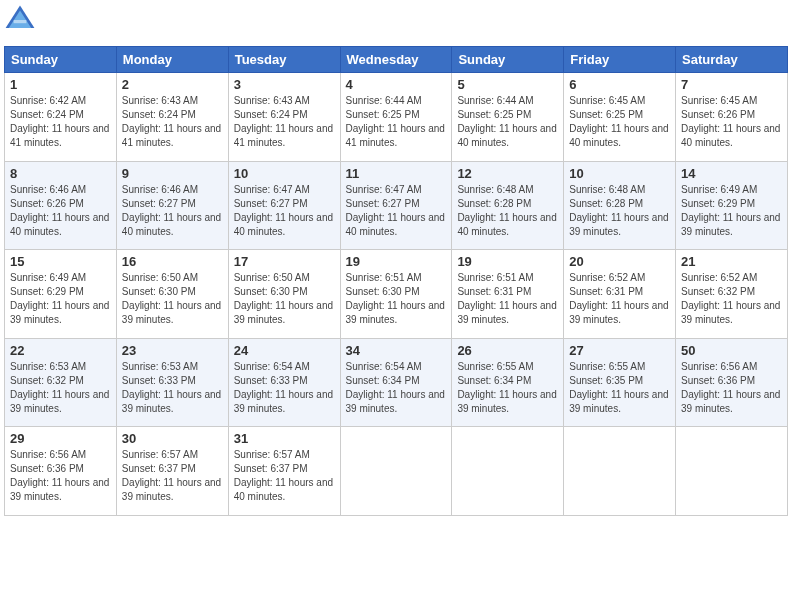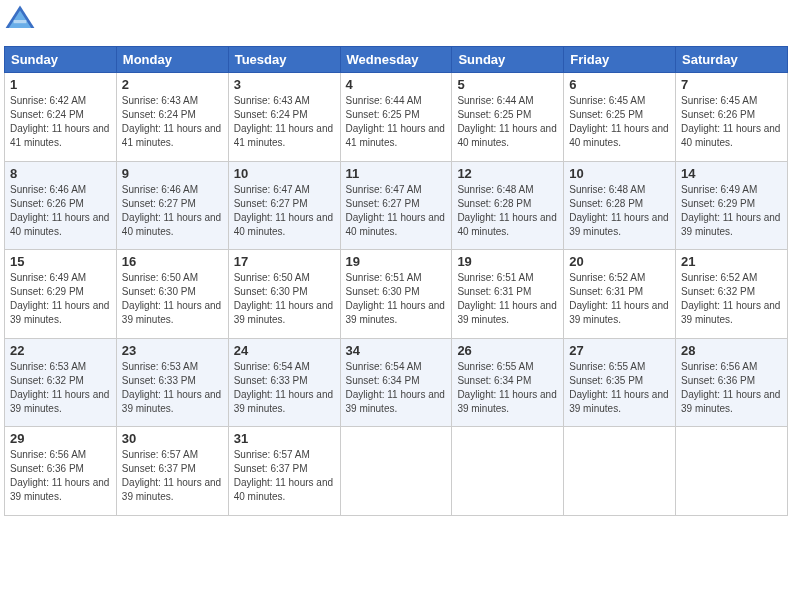--- a/index.html
+++ b/index.html
@@ -252,21 +252,21 @@
           </td>
           <td>
             <span class="day-num">26</span>
             <div class="cell-text">Sunrise: 6:55 AM<br>Sunset: 6:34 PM<br>Daylight: 11 hours and 39 minutes.</div>
           </td>
           <td>
             <span class="day-num">27</span>
             <div class="cell-text">Sunrise: 6:55 AM<br>Sunset: 6:35 PM<br>Daylight: 11 hours and 39 minutes.</div>
           </td>
           <td>
-            <span class="day-num">28</span>
+            <span class="day-num">50</span>
             <div class="cell-text">Sunrise: 6:56 AM<br>Sunset: 6:36 PM<br>Daylight: 11 hours and 39 minutes.</div>
           </td>
         </tr>
         <tr class="row-odd">
           <td>
             <span class="day-num">29</span>
             <div class="cell-text">Sunrise: 6:56 AM<br>Sunset: 6:36 PM<br>Daylight: 11 hours and 39 minutes.</div>
           </td>
           <td>
             <span class="day-num">30</span>

